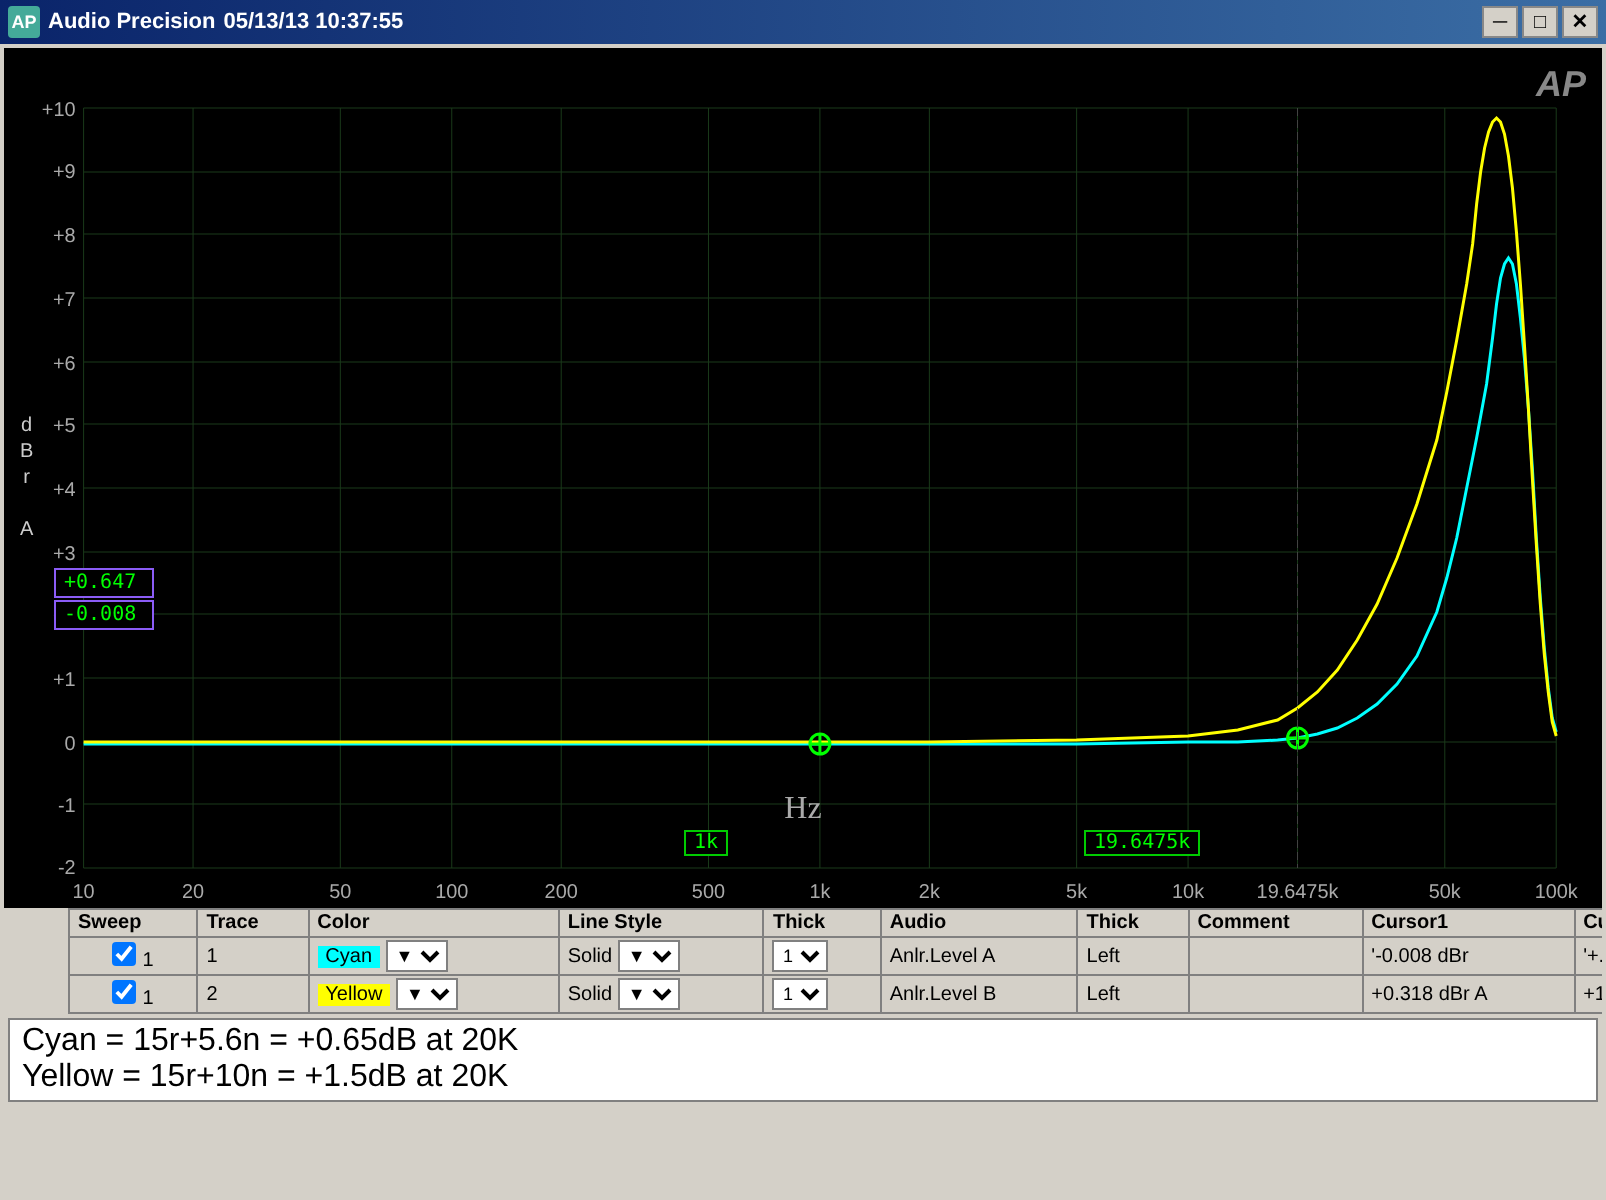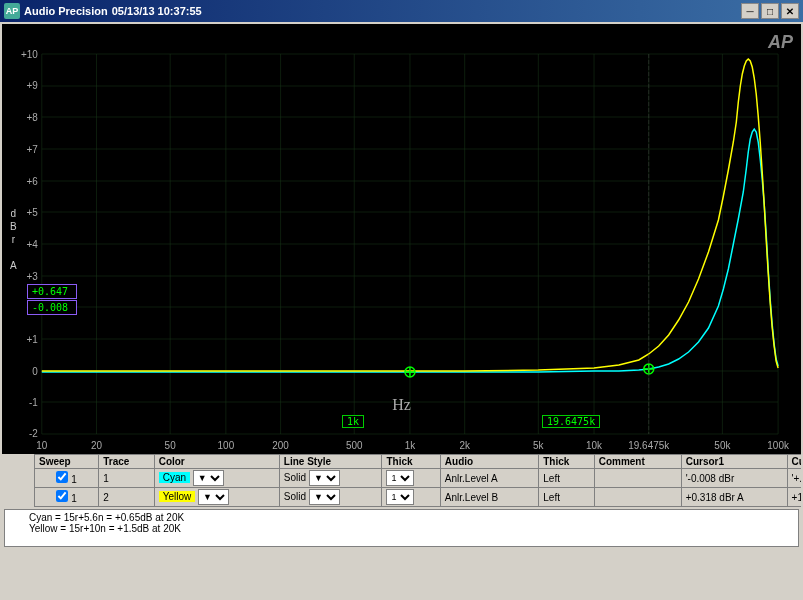--- a/index.html
+++ b/index.html
@@ -145,22 +145,22 @@
       height: 16px;
       border: 1px solid #808080;
       background: white;
     }
 
     
     .notes-area {
       background: white;
       border: 1px solid #808080;
       margin: 2px 2px;
-      padding: 2px 24px;
-      font-size: 10px;
+      padding: 2px 6px;
+      font-size: 16px;
       color: #000;
       min-height: 38px;
     }
 
     
     .hz-label {
       position: absolute;
       bottom: 40px;
       left: 50%;
       transform: translateX(-50%);

